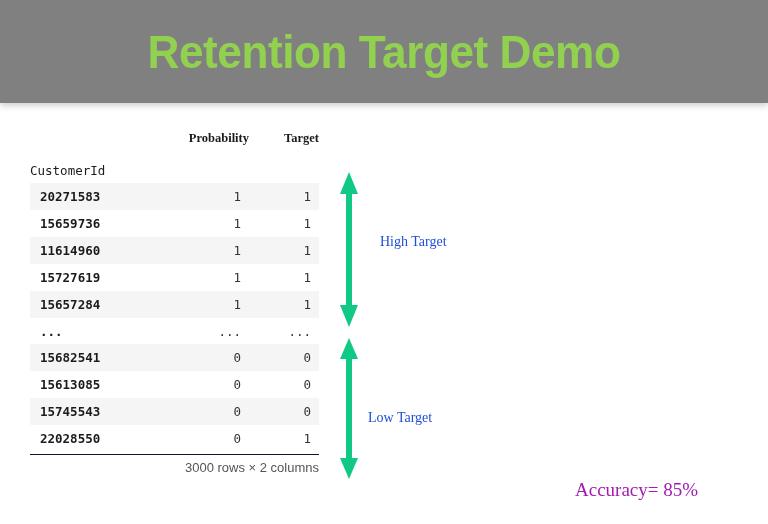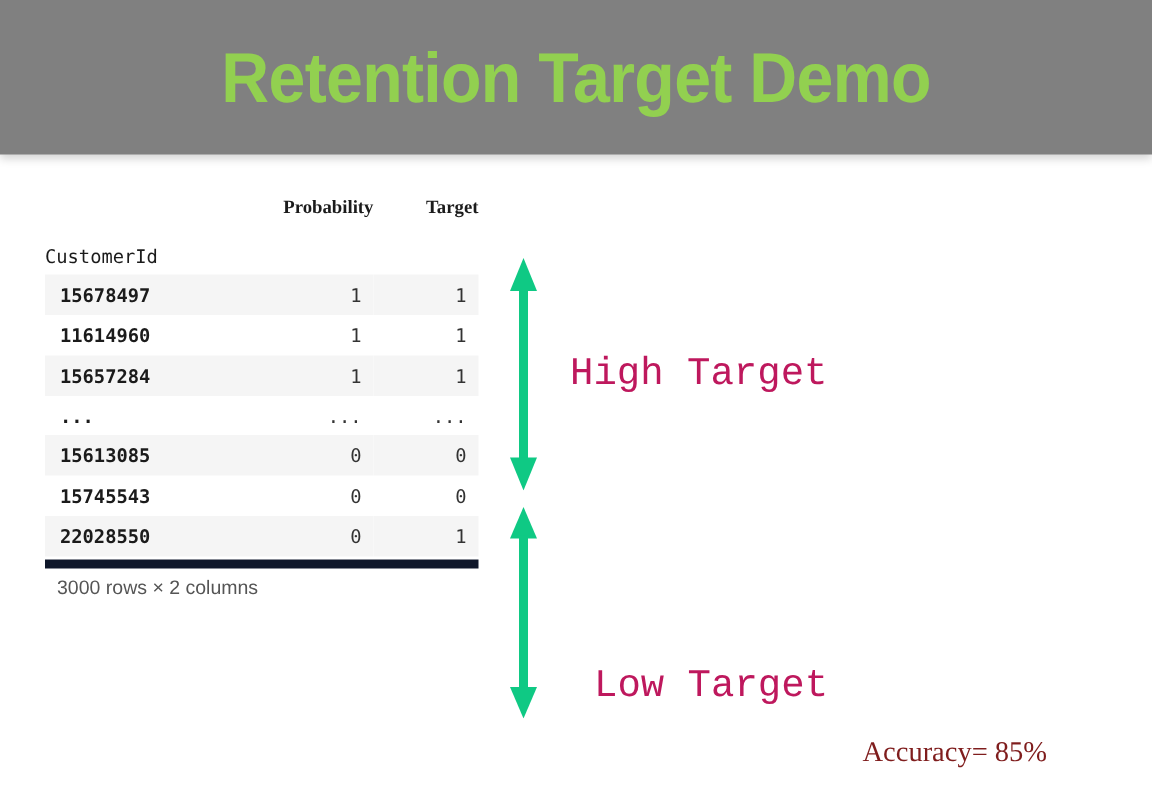--- a/index.html
+++ b/index.html
@@ -118,52 +118,53 @@
   }
 
   .col-idx   { width: 116px; }
   .col-prob  { width: 103px; }
   .col-exit  { width: 70px; }
 
   .df-footer {
     margin-top: 2px;
     padding-top: 5px;
     padding-left: 8px;
-    border-top: 6px solid #0f172a;
+    border-top: 1px solid #0f172a;
     font-family: "Liberation Sans", sans-serif;
     font-size: 13px;
     color: #555555;
     white-space: nowrap;
+    text-align: right;
   }
 
   
   .arrow {
     position: absolute;
   }
   .arrow-high { left: 338px; top: 172px; }
   .arrow-low  { left: 338px; top: 338px; }
 
   
   .annot {
     position: absolute;
-    font-family: Liberation Mono, monospace;
-    font-size: 26px;
-    color: #be185d;
+    font-family: Liberation Serif, serif;
+    font-size: 14px;
+    color: #1d4ed8;
     white-space: nowrap;
   }
   .annot-high { left: 380px; top: 234px; }
-  .annot-low  { left: 396px; top: 410px; margin-top: 32px; }
+  .annot-low  { left: 368px; top: 410px; }
 
   .accuracy {
     position: absolute;
     left: 575px;
-    top: 491px;
+    top: 479px;
     font-family: "Liberation Serif", serif;
     font-size: 19px;
-    color: #7f1d1d;
+    color: #a21caf;
     white-space: nowrap;
   }
 </style>
 </head>
 <body>
 
 <div class="title-band"></div>
 <div class="title-text">Retention Target Demo</div>
 
 <div class="df">
@@ -180,41 +181,56 @@
         <th>Target</th>
       </tr>
       <tr class="idxname-row">
         <th>CustomerId</th>
         <th></th>
         <th></th>
       </tr>
     </thead>
     <tbody>
       <tr>
-        <th class="row-idx">15678497</th>
+        <th class="row-idx">20271583</th>
+        <td class="val">1</td>
+        <td class="val">1</td>
+      </tr>
+      <tr>
+        <th class="row-idx">15659736</th>
         <td class="val">1</td>
         <td class="val">1</td>
       </tr>
       <tr>
         <th class="row-idx">11614960</th>
+        <td class="val">1</td>
+        <td class="val">1</td>
+      </tr>
+      <tr>
+        <th class="row-idx">15727619</th>
         <td class="val">1</td>
         <td class="val">1</td>
       </tr>
       <tr>
         <th class="row-idx">15657284</th>
         <td class="val">1</td>
         <td class="val">1</td>
       </tr>
 
       <tr class="ellipsis-row">
         <th class="row-idx">...</th>
         <td class="val">...</td>
         <td class="val">...</td>
       </tr>
 
+      <tr>
+        <th class="row-idx">15682541</th>
+        <td class="val">0</td>
+        <td class="val">0</td>
+      </tr>
       <tr>
         <th class="row-idx">15613085</th>
         <td class="val">0</td>
         <td class="val">0</td>
       </tr>
       <tr>
         <th class="row-idx">15745543</th>
         <td class="val">0</td>
         <td class="val">0</td>
       </tr>

